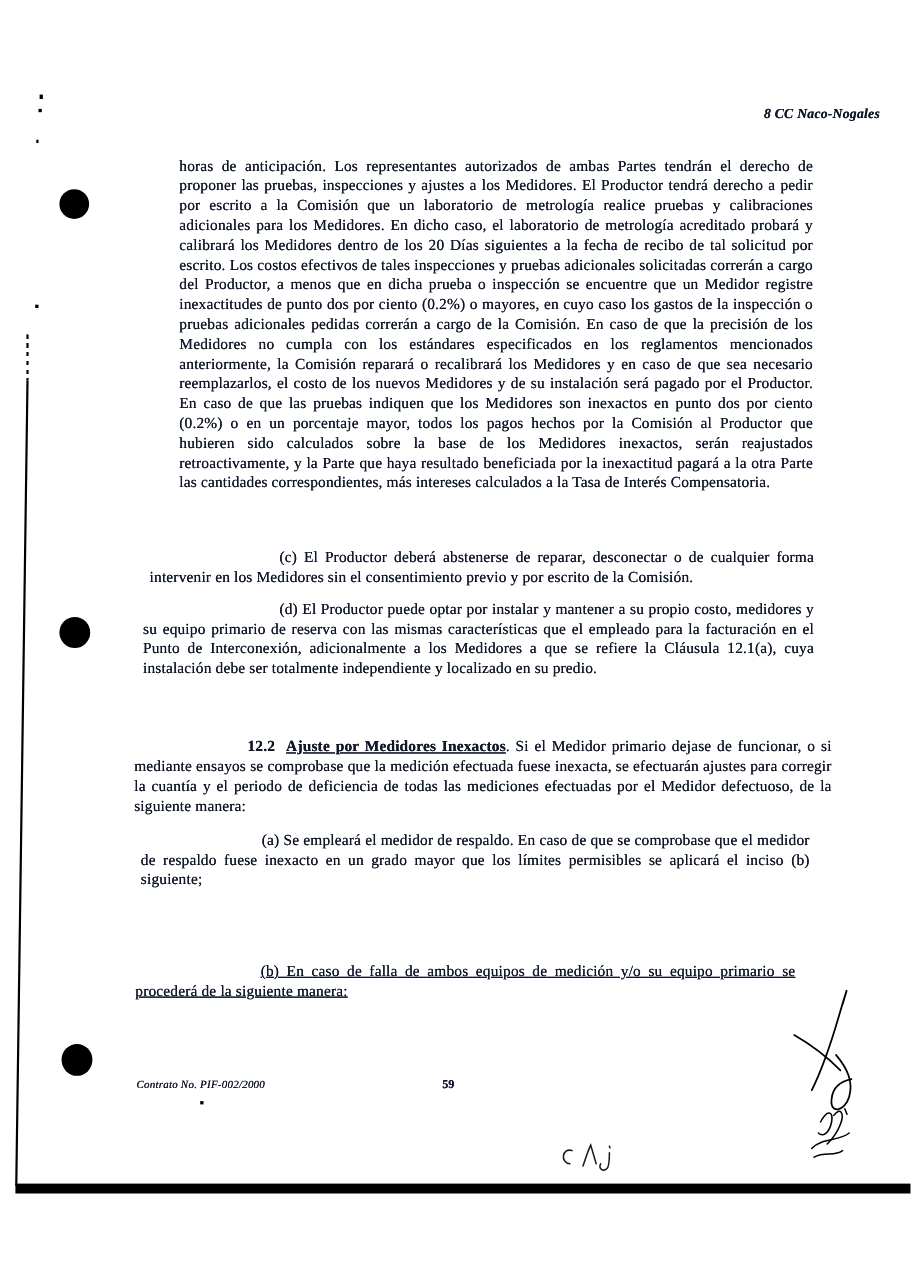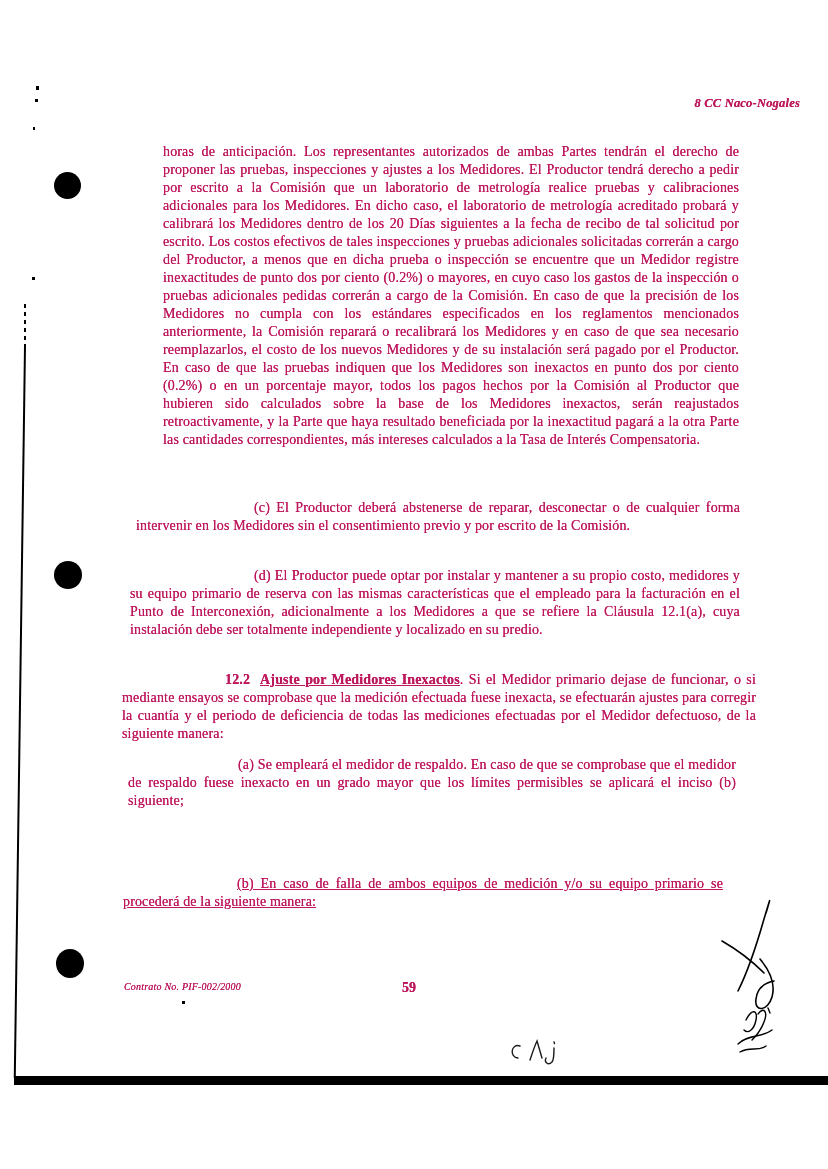--- a/index.html
+++ b/index.html
@@ -1,44 +1,44 @@
 <!DOCTYPE html>
 <html lang="es"><head>
 <meta charset="utf-8">
 <style>
   html,body{margin:0;padding:0;background:#ffffff;}
   .page{
     position:relative;width:828px;height:1169px;background:#ffffff;
-    font-family:"Liberation Serif", serif;color:#be185d;overflow:hidden;
+    font-family:"Liberation Serif", serif;color:#0f172a;overflow:hidden;
   }
   .txt{
     position:absolute;font-size:14px;line-height:18px;text-align:justify;
     letter-spacing:.15px;text-shadow:0 0 .4px currentColor;margin:0;
   }
   .left{text-align:left;}
   .b{font-weight:bold;}
   .u{text-decoration:underline;}
   .num{margin-right:10px;margin-left:27px;}
   .header-right{
     position:absolute;top:96px;right:28px;font-size:12.5px;
     font-style:italic;font-weight:bold;letter-spacing:.2px;
     text-shadow:0 0 .4px currentColor;
   }
   .footer-left{
     position:absolute;left:124px;top:981px;font-size:10px;font-style:italic;
     letter-spacing:.2px;text-shadow:0 0 .5px currentColor;
   }
   .page-number{
-    position:absolute;left:402px;top:980px;font-size:14px;font-weight:bold;
+    position:absolute;left:402px;top:980px;font-size:11px;font-weight:bold;
     text-shadow:0 0 .4px currentColor;
   }
   
   #p-main {left:163px;top:143px;width:576px;}
   #p-c    {left:136px;top:499px;width:604px;text-indent:118px;}
-  #p-d    {left:130px;top:567px;width:610px;text-indent:124px;}
+  #p-d    {left:130px;top:546px;width:610px;text-indent:124px;}
   #p-122  {left:122px;top:671px;width:634px;text-indent:76px;}
   #p-a    {left:128px;top:756px;width:608px;text-indent:110px;}
   #p-b    {left:123px;top:875px;width:600px;text-indent:114px;text-decoration:underline;}
   #p-i    {left:287px;top:876px;width:420px;}
   #p-ii   {left:200px;top:908px;width:548px;text-indent:87px;}
   
   .punch{position:absolute;background:#000;border-radius:50%;}
   .punch1{left:54px;top:172px;width:27px;height:27px;}
   .punch2{left:54px;top:561px;width:28px;height:28px;}
   .punch3{left:56px;top:949px;width:28px;height:29px;}

